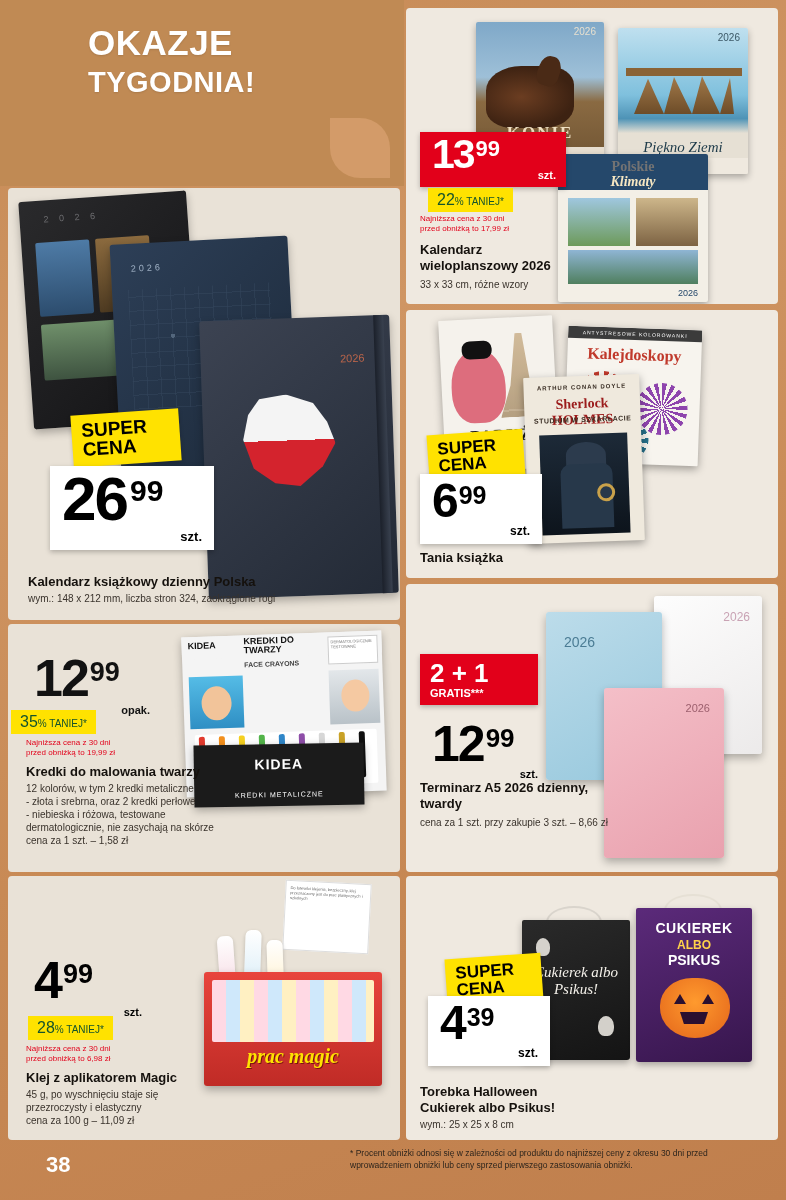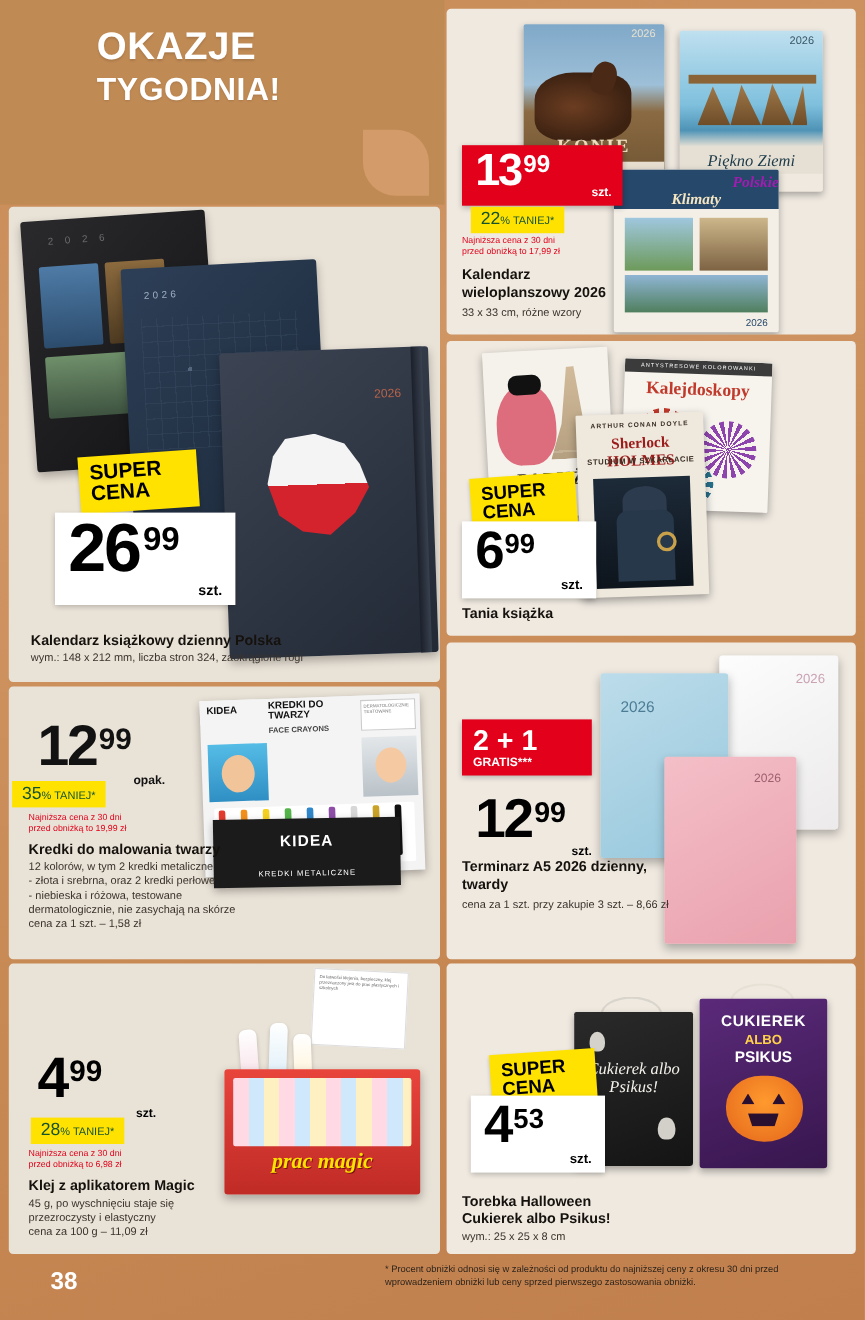--- a/index.html
+++ b/index.html
@@ -172,21 +172,21 @@
     <div class="wallcal" style="left:212px; top:20px; width:130px; height:146px; background:linear-gradient(180deg,#bfe0ef 0%, #7fc0dd 46%, #4e93b6 62%, #e6e0d4 72%);">
       <div style="position:absolute;left:16px;top:44px;width:100px;height:42px;background:linear-gradient(180deg,#a87f4e,#6d4c28);clip-path:polygon(0 100%,14% 16%,30% 100%,40% 12%,58% 100%,68% 10%,86% 100%,96% 14%,100% 100%);"></div>
       <div style="position:absolute;left:8px;top:40px;width:116px;height:8px;background:#8a6336;"></div>
       <div class="yr" style="right:8px;top:4px;font-size:10px;color:#2e4a58;">2026</div>
       <div class="cap" style="bottom:18px;font-size:15px;color:#1d3a49;">Piękno Ziemi</div>
       <div style="position:absolute;left:0;right:0;bottom:0;height:16px;background:#efe9df;"></div>
     </div>
 
     <div class="wallcal" style="left:152px; top:146px; width:150px; height:148px; background:#f3efe6;">
       <div style="position:absolute;left:0;right:0;top:0;height:36px;background:#25486b;"></div>
-      <div style="position:absolute;left:0;right:0;top:5px;text-align:right;font-family:'Liberation Serif',serif;font-style:italic;font-weight:bold;font-size:14px;color:#a21caf;">Polskie</div>
+      <div style="position:absolute;left:0;right:0;top:5px;text-align:center;font-family:'Liberation Serif',serif;font-weight:bold;font-size:14px;color:#737373;">Polskie</div>
       <div style="position:absolute;left:0;right:0;top:20px;text-align:center;font-family:'Liberation Serif',serif;font-style:italic;font-weight:bold;font-size:14px;color:#f6e7c2;">Klimaty</div>
       <div style="position:absolute;left:10px;top:44px;width:62px;height:48px;background:linear-gradient(180deg,#9fc7df,#6d9a5a);"></div>
       <div style="position:absolute;left:78px;top:44px;width:62px;height:48px;background:linear-gradient(180deg,#cdb68a,#7d6343);"></div>
       <div style="position:absolute;left:10px;top:96px;width:130px;height:34px;background:linear-gradient(180deg,#8fb5d4,#4f7f5e);"></div>
       <div style="position:absolute;right:10px;bottom:4px;font-size:9px;color:#25486b;">2026</div>
     </div>
 
     <div class="tag-red" style="left:14px; top:124px; width:146px;">
       <div class="price-row">
         <span class="price-int" style="font-size:41px">13</span>
@@ -424,21 +424,21 @@
       <div style="position:absolute;left:44px;top:104px;width:28px;height:12px;background:#2a1030;clip-path:polygon(0 0,100% 0,86% 100%,14% 100%);"></div>
     </div>
 
     <div class="badge-super" style="left:40px; top:80px; width:96px; font-size:17px;">
       <span style="white-space:pre-line">SUPER
 CENA</span>
     </div>
     <div class="tag-white" style="left:22px; top:120px; width:122px;">
       <div class="price-row">
         <span class="price-int" style="font-size:48px">4</span>
-        <span class="price-dec" style="font-size:25px; margin-left:2px; margin-top:3px;">53</span>
+        <span class="price-dec" style="font-size:25px; margin-left:2px; margin-top:3px;">39</span>
       </div>
       <div class="price-unit" style="font-size:12px">szt.</div>
     </div>
     <div class="prod-name" style="left:14px; top:208px; width:230px; white-space:pre-line;">Torebka Halloween
 Cukierek albo Psikus!</div>
     <div class="prod-desc" style="left:14px; top:242px; width:230px;">wym.: 25 x 25 x 8 cm</div>
   </div>
 
   <div id="footnote">* Procent obniżki odnosi się w zależności od produktu do najniższej ceny z okresu 30 dni przed wprowadzeniem obniżki lub ceny sprzed pierwszego zastosowania obniżki.</div>
   <div id="page-number">38</div>

